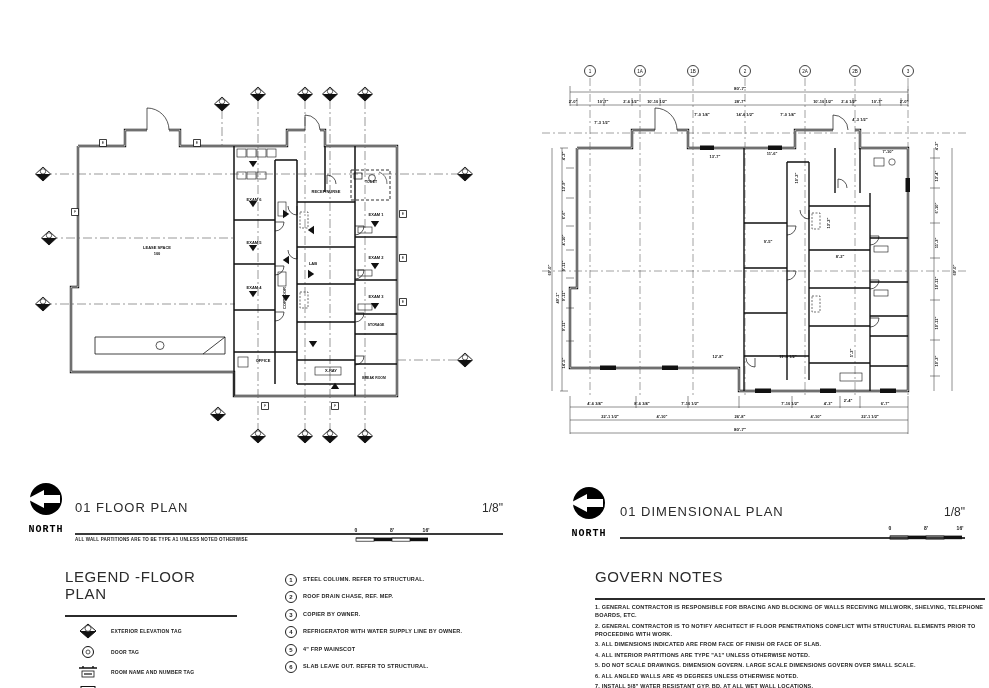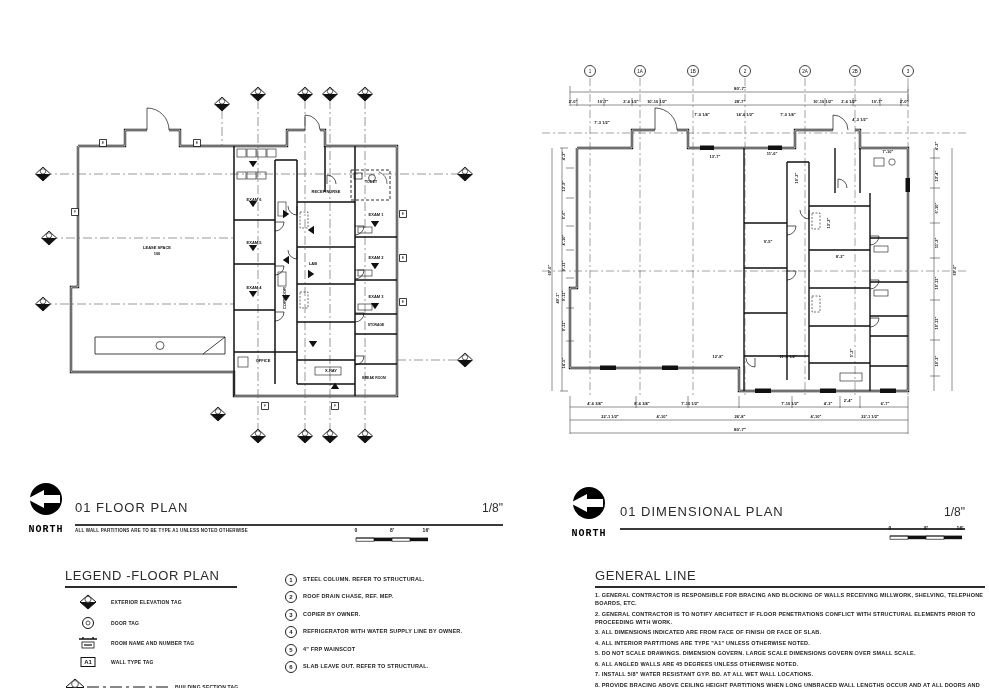--- a/index.html
+++ b/index.html
@@ -1,25 +1,25 @@
 <!DOCTYPE html>
 <html><head>
 <meta charset="utf-8">
 <style>
   html,body{margin:0;padding:0;background:#fff;}
   body{width:989px;height:688px;position:relative;font-family:"Liberation Sans",sans-serif;color:#1a1a1a;overflow:hidden;}
   .abs{position:absolute;}
   svg text{font-family:"Liberation Sans",sans-serif;fill:#111;}
   .plan-title{font-size:13px;color:#2b2b2b;letter-spacing:1px;white-space:nowrap;}
-  .title-rule{border-bottom:2px solid #3a3a3a;padding-bottom:9px;display:flex;justify-content:space-between;align-items:flex-end;}
+  .title-rule{border-bottom:2px solid #3a3a3a;padding-bottom:18px;display:flex;justify-content:space-between;align-items:flex-end;}
   .scale-txt{font-size:12px;color:#2b2b2b;}
   .plan-note{font-size:4.5px;font-weight:bold;color:#222;margin-top:2px;letter-spacing:.2px;}
   .north-wrap{text-align:center;}
   .north-label{font-family:Liberation Mono, monospace;font-weight:bold;font-size:10px;letter-spacing:1px;color:#000;}
-  .sec-title{font-size:13px;color:#2b2b2b;letter-spacing:.6px;border-bottom:2.5px solid #2b2b2b;padding-bottom:3px;}
+  .sec-title{font-size:15px;color:#2b2b2b;letter-spacing:.6px;border-bottom:2.5px solid #2b2b2b;padding-bottom:13px;}
   .legend-row{display:flex;align-items:center;margin-top:6px;}
   .legend-icon{width:46px;display:flex;justify-content:center;flex:0 0 46px;}
   .legend-text{font-size:5px;font-weight:bold;color:#222;letter-spacing:.2px;}
   .kn-row{display:flex;align-items:flex-start;margin-top:5.5px;}
   .kn-num{flex:0 0 10px;height:10px;border:1px solid #222;border-radius:50%;font-size:6px;font-weight:bold;
           display:flex;align-items:center;justify-content:center;margin-right:6px;background:#fff;}
   .kn-text{font-size:5.5px;font-weight:bold;color:#222;padding-top:2px;letter-spacing:.2px;}
   .gn-item{font-size:5.5px;font-weight:bold;color:#222;margin-top:2.6px;letter-spacing:.2px;line-height:1.45;}
 </style>
 </head>
@@ -472,21 +472,21 @@
     <span class="kn-num">5</span>
     <span class="kn-text">4" FRP WAINSCOT</span>
   </div>
   <div class="kn-row">
     <span class="kn-num">6</span>
     <span class="kn-text">SLAB LEAVE OUT. REFER TO STRUCTURAL.</span>
   </div>
 </div>
 
 <div class="abs" style="left:595px;top:568px;width:390px">
-  <div class="sec-title">GENERAL LINE</div>
+  <div class="sec-title">GOVERN NOTES</div>
   <div style="margin-top:4px">
     <div class="gn-item">1. GENERAL CONTRACTOR IS RESPONSIBLE FOR BRACING AND BLOCKING OF WALLS RECEIVING MILLWORK, SHELVING, TELEPHONE BOARDS, ETC.</div>
     <div class="gn-item">2. GENERAL CONTRACTOR IS TO NOTIFY ARCHITECT IF FLOOR PENETRATIONS CONFLICT WITH STRUCTURAL ELEMENTS PRIOR TO PROCEEDING WITH WORK.</div>
     <div class="gn-item">3. ALL DIMENSIONS INDICATED ARE FROM FACE OF FINISH OR FACE OF SLAB.</div>
     <div class="gn-item">4. ALL INTERIOR PARTITIONS ARE TYPE "A1" UNLESS OTHERWISE NOTED.</div>
     <div class="gn-item">5. DO NOT SCALE DRAWINGS. DIMENSION GOVERN. LARGE SCALE DIMENSIONS GOVERN OVER SMALL SCALE.</div>
     <div class="gn-item">6. ALL ANGLED WALLS ARE 45 DEGREES UNLESS OTHERWISE NOTED.</div>
     <div class="gn-item">7. INSTALL 5/8" WATER RESISTANT GYP. BD. AT ALL WET WALL LOCATIONS.</div>
     <div class="gn-item">8. PROVIDE BRACING ABOVE CEILING HEIGHT PARTITIONS WHEN LONG UNBRACED WALL LENGTHS OCCUR AND AT ALL DOORS AND GLAZED OPENING JAMBS IN ACCORDANCE WITH MANUFACTURER'S SPECIFICATIONS,</div>
 

